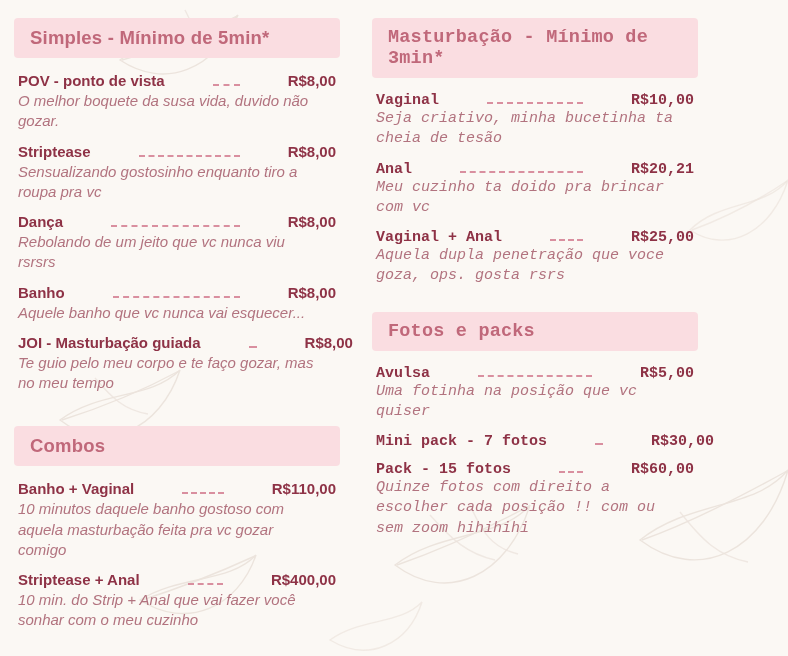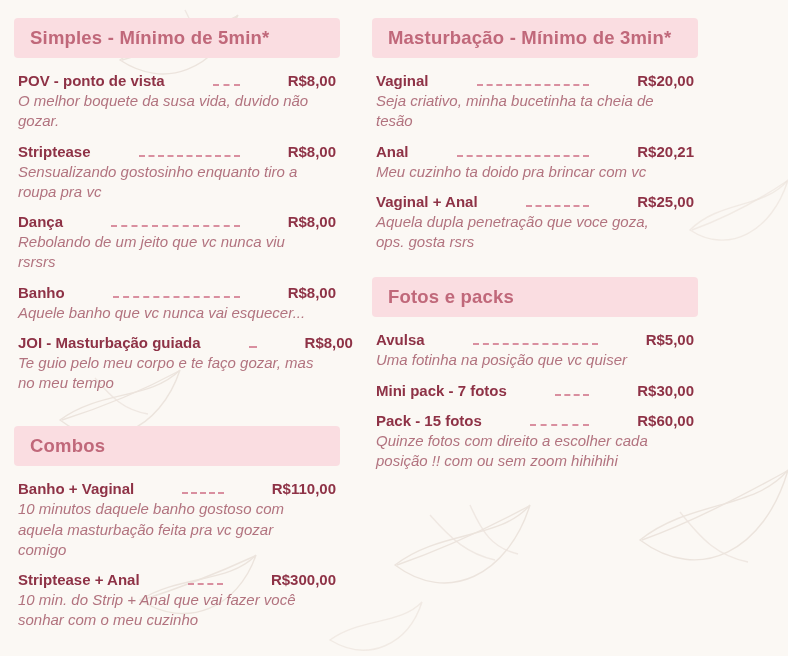--- a/index.html
+++ b/index.html
@@ -28,21 +28,21 @@
     width: 712px;
     height: 656px;
     box-sizing: border-box;
     padding: 18px 14px 0 14px;
   }
   .col {
     width: 50%;
     box-sizing: border-box;
   }
   .col-left { padding-right: 16px; }
-  .col-right { padding-left: 16px; }
+  .col-right { padding-left: 16px; font-family: Liberation Mono, monospace; }
 
   .section-header {
     background: #fadde1;
     border-radius: 4px;
     padding: 9px 16px;
     margin-bottom: 14px;
   }
   .section-header .title {
     font-size: 18.5px;
     font-weight: bold;
@@ -197,21 +197,21 @@
             <span class="dots"></span>
             <span class="item-price">R$110,00</span>
           </div>
           <div class="item-desc">10 minutos daquele banho gostoso com aquela masturbação feita pra vc gozar comigo</div>
         </div>
 
         <div class="item">
           <div class="item-line">
             <span class="item-name">Striptease + Anal</span>
             <span class="dots"></span>
-            <span class="item-price">R$300,00</span>
+            <span class="item-price">R$400,00</span>
           </div>
           <div class="item-desc">10 min. do Strip + Anal que vai fazer você sonhar com o meu cuzinho</div>
         </div>
 
       </div>
     </div>
 
   </div>
 
   <div class="col col-right">
@@ -219,21 +219,21 @@
     <div class="section">
       <div class="section-header">
         <div class="title">Masturbação - Mínimo de 3min*</div>
       </div>
       <div class="items">
 
         <div class="item">
           <div class="item-line">
             <span class="item-name">Vaginal</span>
             <span class="dots"></span>
-            <span class="item-price">R$20,00</span>
+            <span class="item-price">R$10,00</span>
           </div>
           <div class="item-desc">Seja criativo, minha bucetinha ta cheia de tesão</div>
         </div>
 
         <div class="item">
           <div class="item-line">
             <span class="item-name">Anal</span>
             <span class="dots"></span>
             <span class="item-price">R$20,21</span>
           </div>

